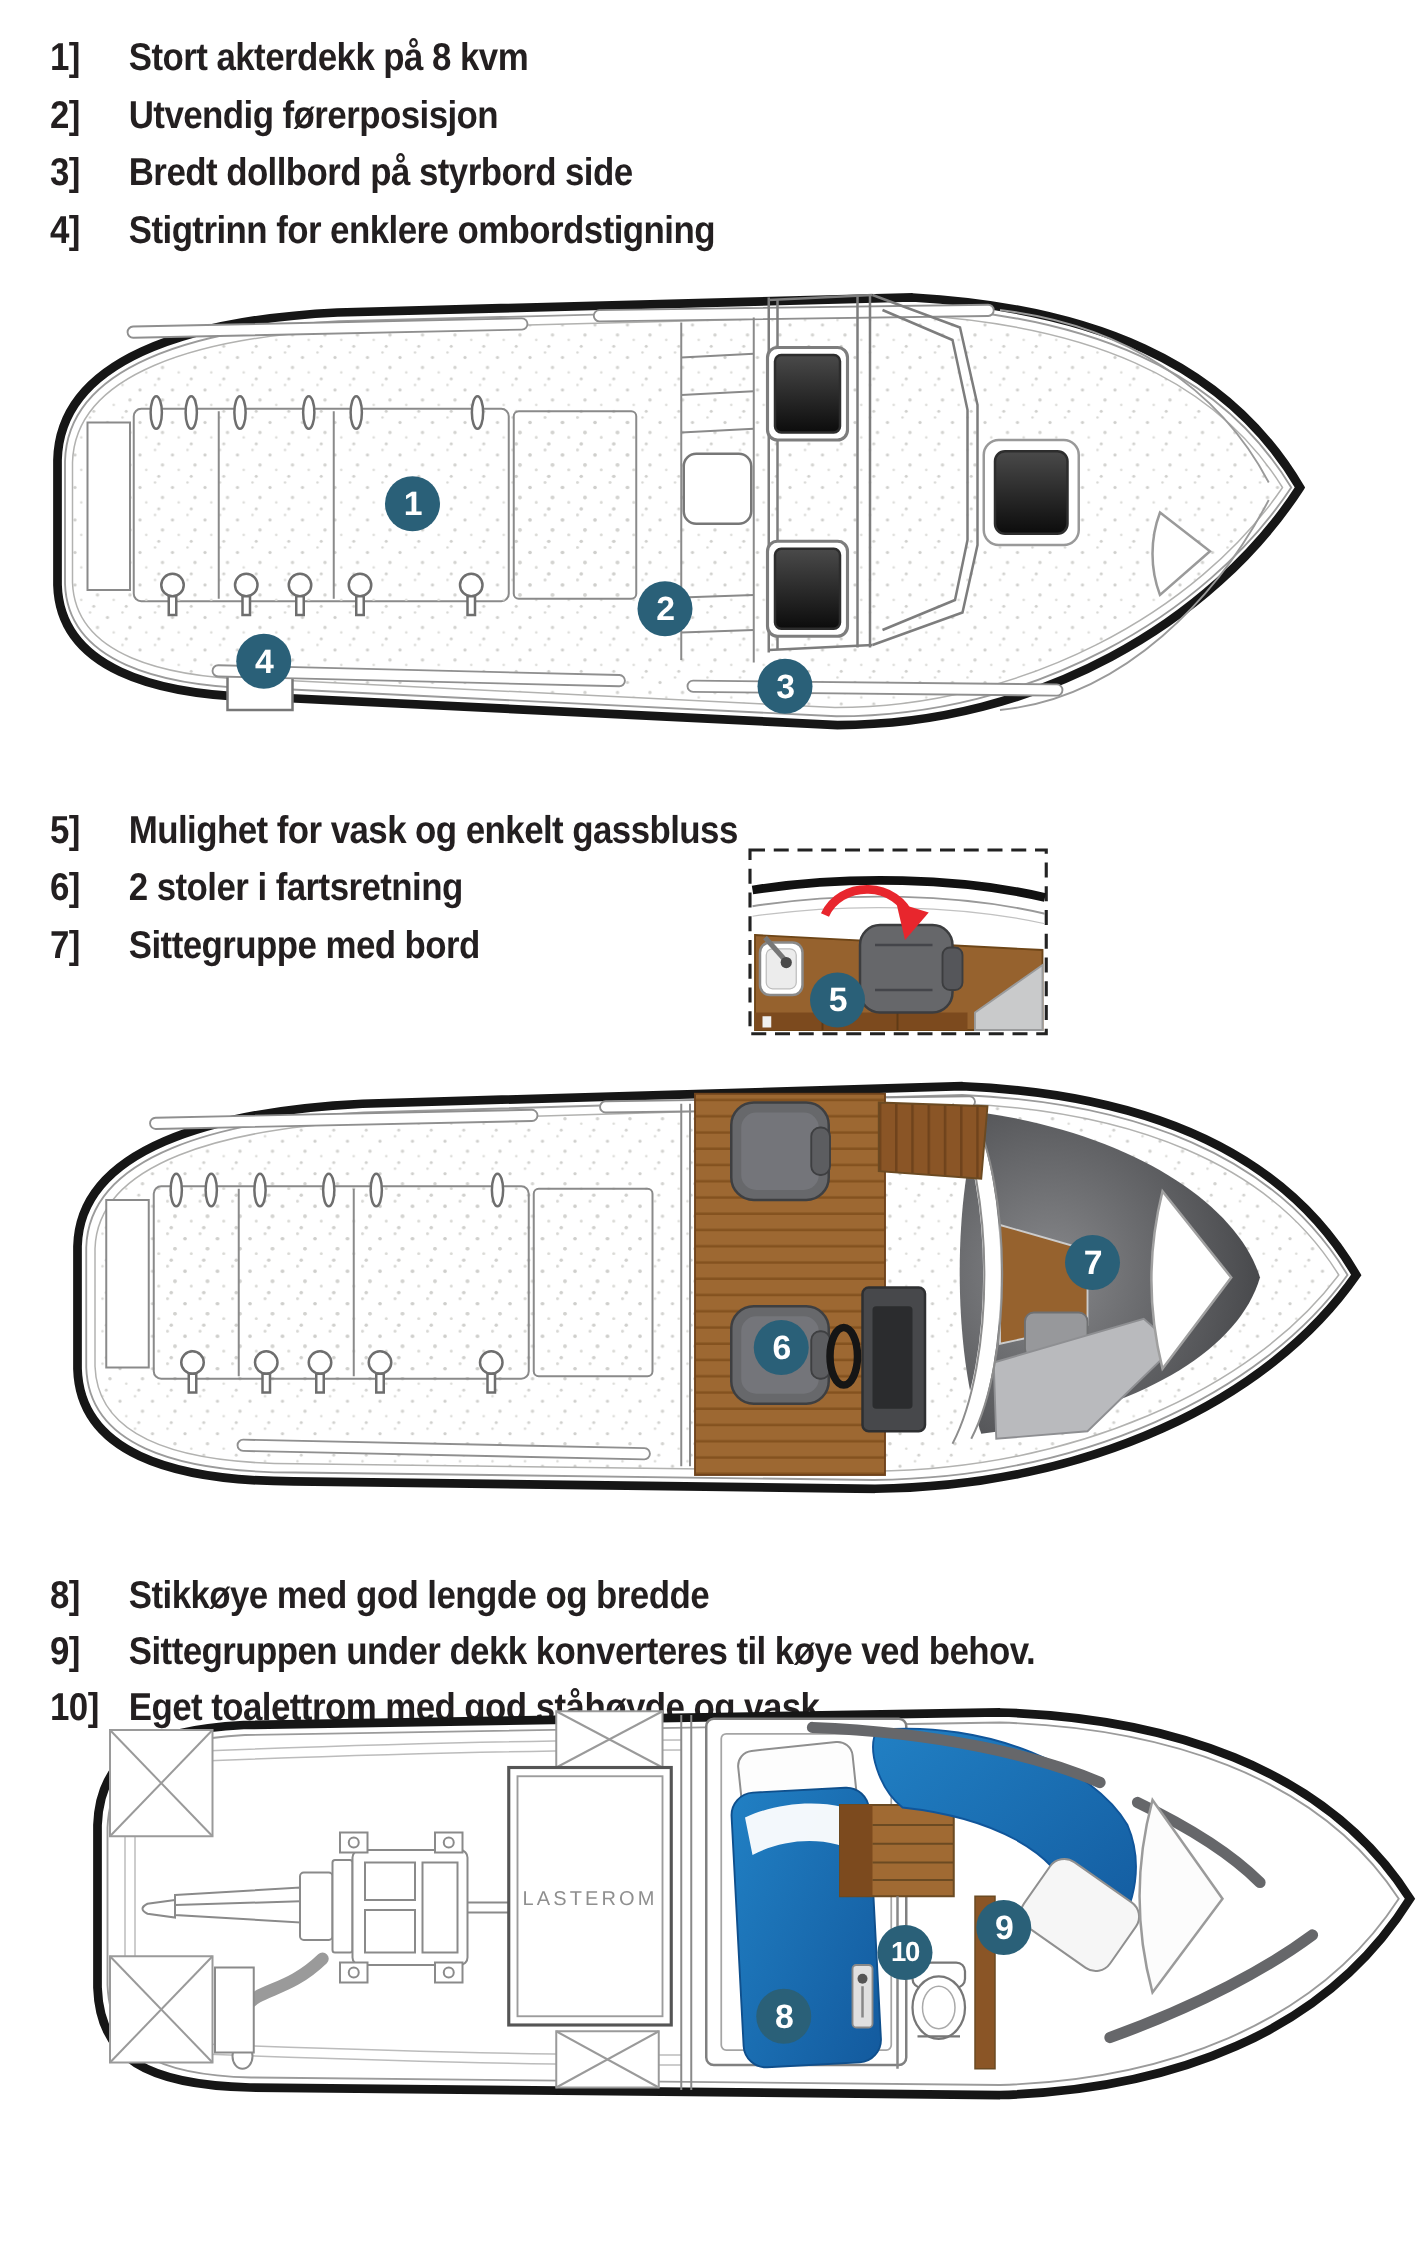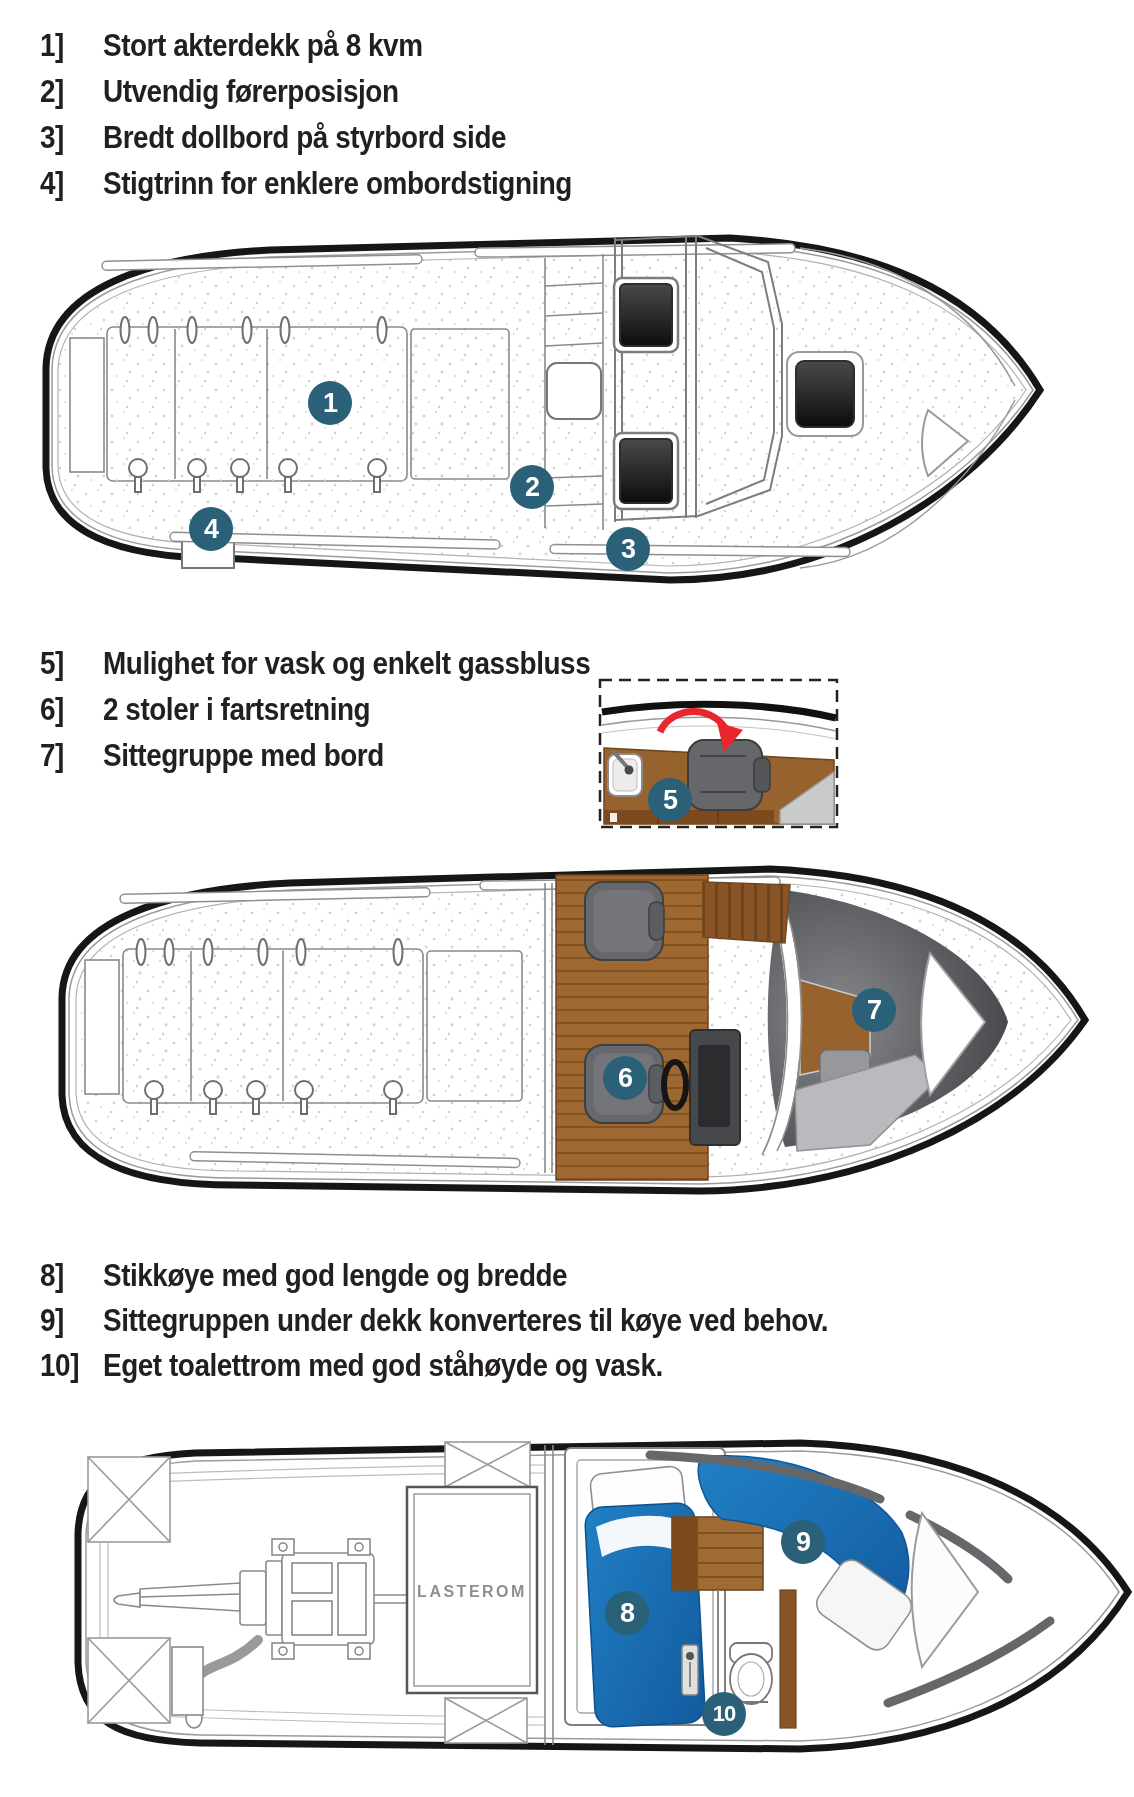--- a/index.html
+++ b/index.html
@@ -296,21 +296,21 @@
   <div class="legend-row" style="height:45px;">
     <span class="num">9]</span>
     <span class="txt">Sittegruppen under dekk konverteres til køye ved behov.</span>
   </div>
   <div class="legend-row" style="height:45px;">
     <span class="num">10]</span>
     <span class="txt">Eget toalettrom med god ståhøyde og vask.</span>
   </div>
 </section>
 
-<div class="boat" style="left:30px;top:1415px;width:1104px;height:360px;font-weight:bold;">
+<div class="boat" style="left:30px;top:1342px;width:1104px;height:360px;">
 <svg width="1104" height="360" viewBox="0 0 1104 360">
   <defs>
     <linearGradient id="bl3" x1="0" y1="0" x2="1" y2="1">
       <stop offset="0" stop-color="#2180c4"></stop>
           <stop offset="1" stop-color="#135a9e"></stop>
     </linearGradient>
   </defs>
   <g>
     <path d="M 1098,177 C 1030,70 900,32 770,28 L 165,38 C 85,42 50,64 48,118 L 48,248 C 50,305 88,326 170,328 L 770,334 C 905,330 1030,286 1098,177 Z" fill="#ffffff" stroke="#161616" stroke-width="7"></path>
     <path d="M 1089,177 C 1023,76 896,40 770,36 L 166,46 C 92,50 58,70 56,120 L 56,246 C 58,298 94,318 171,320 L 770,326 C 898,322 1022,280 1089,177 Z" fill="none" stroke="#9b9b9b" stroke-width="1.5"></path>
@@ -435,15 +435,15 @@
   </div>
 <div class="marker" style="left:852px;top:988px;">
     <span>7</span>
   </div>
 <div class="marker" style="left:605px;top:1591px;">
     <span>8</span>
   </div>
 <div class="marker" style="left:781px;top:1520px;">
     <span>9</span>
   </div>
-<div class="marker small" style="left:702px;top:1692px;">
+<div class="marker small" style="left:702px;top:1540px;">
     <span>10</span>
   </div>
 
 </body></html>

